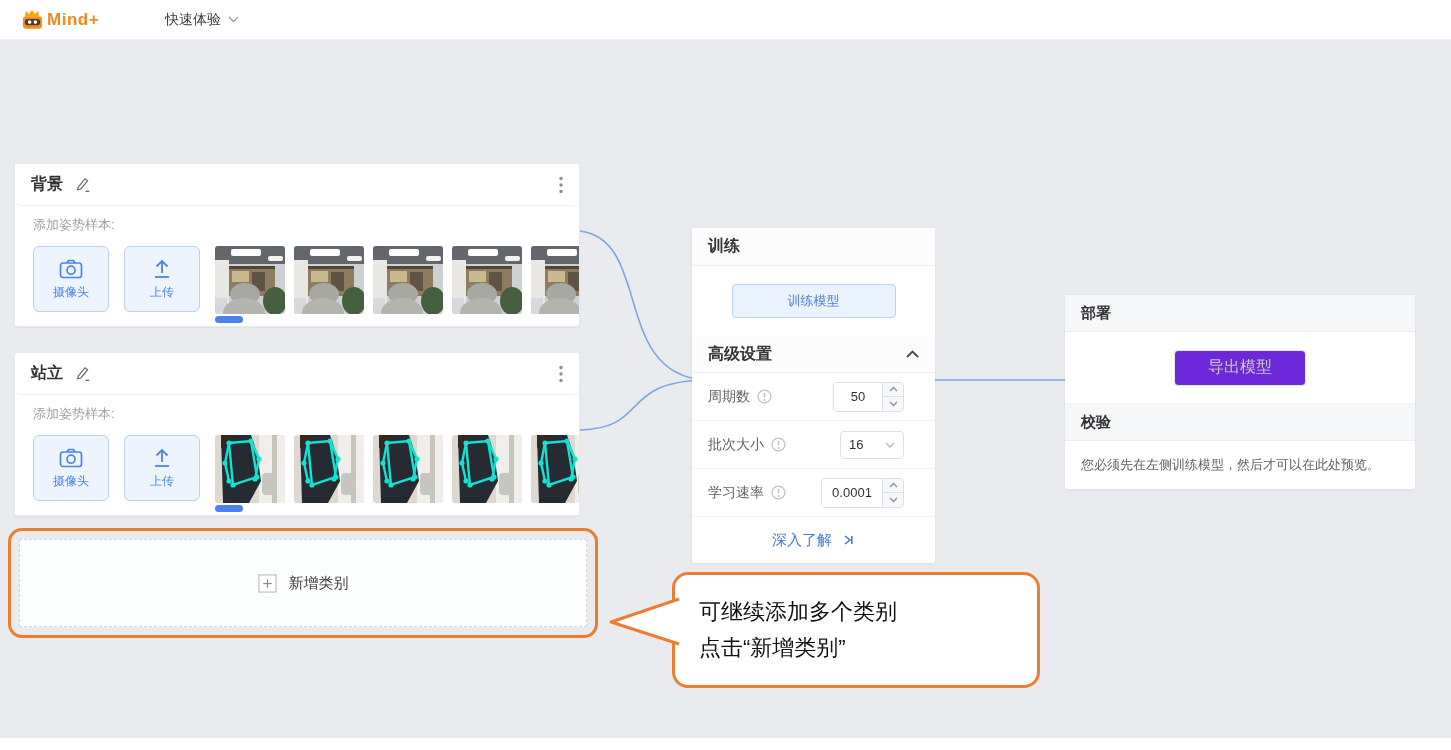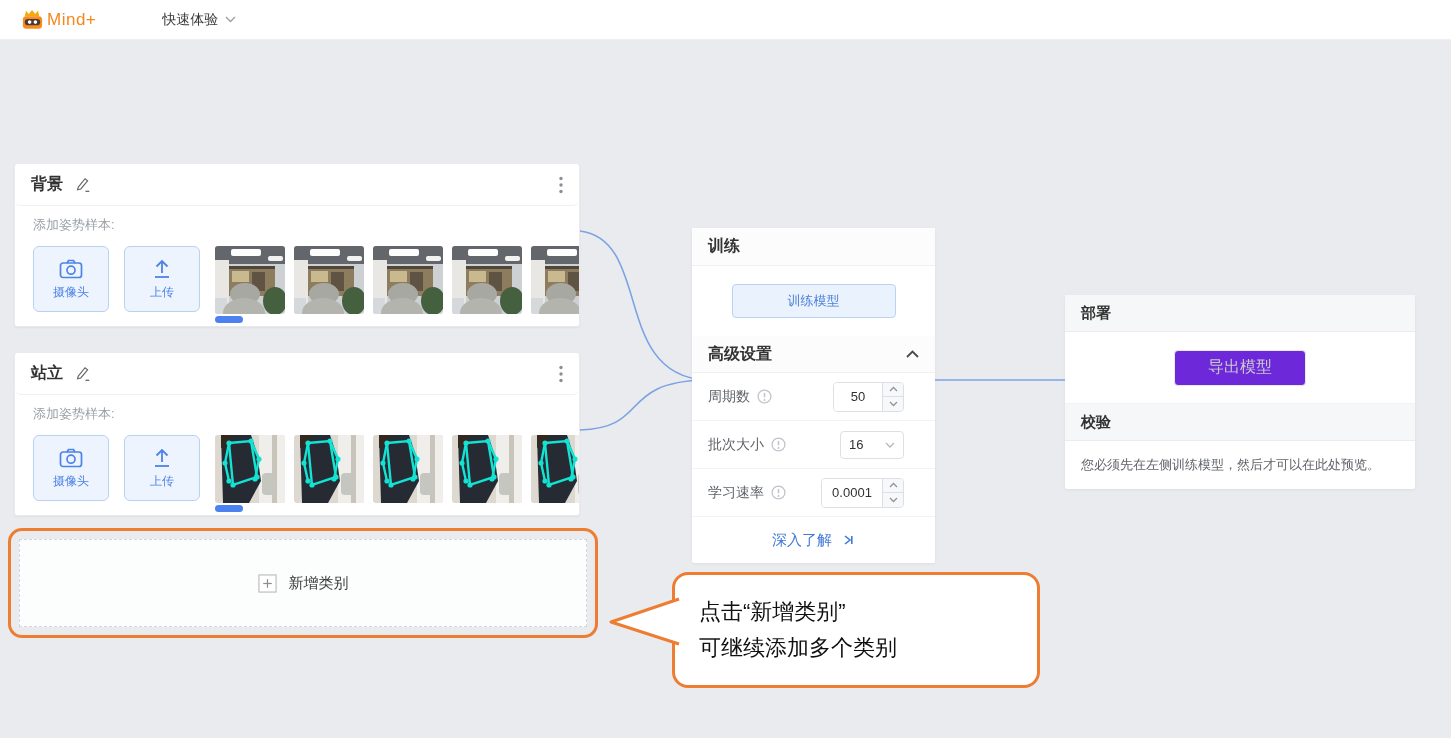--- a/index.html
+++ b/index.html
@@ -4,21 +4,21 @@
 <style>
   * { margin:0; padding:0; box-sizing:border-box; }
   html,body { background:#fff; }
   body { font-family:"Liberation Sans","DejaVu Sans",sans-serif; }
   #app { position:relative; width:1451px; height:750px; background:#fff; overflow:hidden; }
 
   
   .topbar { position:absolute; left:0; top:0; width:1451px; height:40px; background:#fff;
             border-bottom:1px solid #eef0f1; display:flex; align-items:center; padding:0 20px; z-index:5; }
   .logo { display:flex; align-items:center; gap:2px; margin-right:66px; }
-  .logo-text { color:#f5871f; font-weight:400; font-size:17px; letter-spacing:.5px; }
+  .logo-text { color:#f5871f; font-weight:700; font-size:17px; letter-spacing:.5px; }
   .top-menu { display:flex; align-items:center; gap:7px; cursor:pointer; }
   .top-menu-label { font-size:14px; color:#3a3a3a; }
 
   
   .stage { position:absolute; left:0; top:40px; width:1451px; height:698px; background:#e9ebee; z-index:0; }
   .connectors { position:absolute; left:0; top:0; z-index:1; pointer-events:none; }
 
   
   .card { position:absolute; left:14px; width:566px; height:164px; background:#fff;
           border:1px solid #e8eaed; border-radius:3px; box-shadow:0 1px 2px rgba(0,0,0,.05); z-index:2; }
@@ -389,17 +389,17 @@
       <button class="export-btn" disabled="">导出模型</button>
     </div>
     <div class="panel2-header">校验</div>
     <div class="verify-hint">您必须先在左侧训练模型，然后才可以在此处预览。</div>
   </section>
 
   <div class="callout">
     <svg class="callout-tail" width="74" height="50" viewBox="0 0 74 50">
       <path d="M72,2 L4,25 L72,47" fill="#ffffff" stroke="#ed7d31" stroke-width="3" stroke-linejoin="round"></path>
     </svg>
+    <div class="callout-line">可继续添加多个类别</div>
     <div class="callout-line">点击“新增类别”</div>
-    <div class="callout-line">可继续添加多个类别</div>
   </div>
 
 </div>
 
 </body></html>

